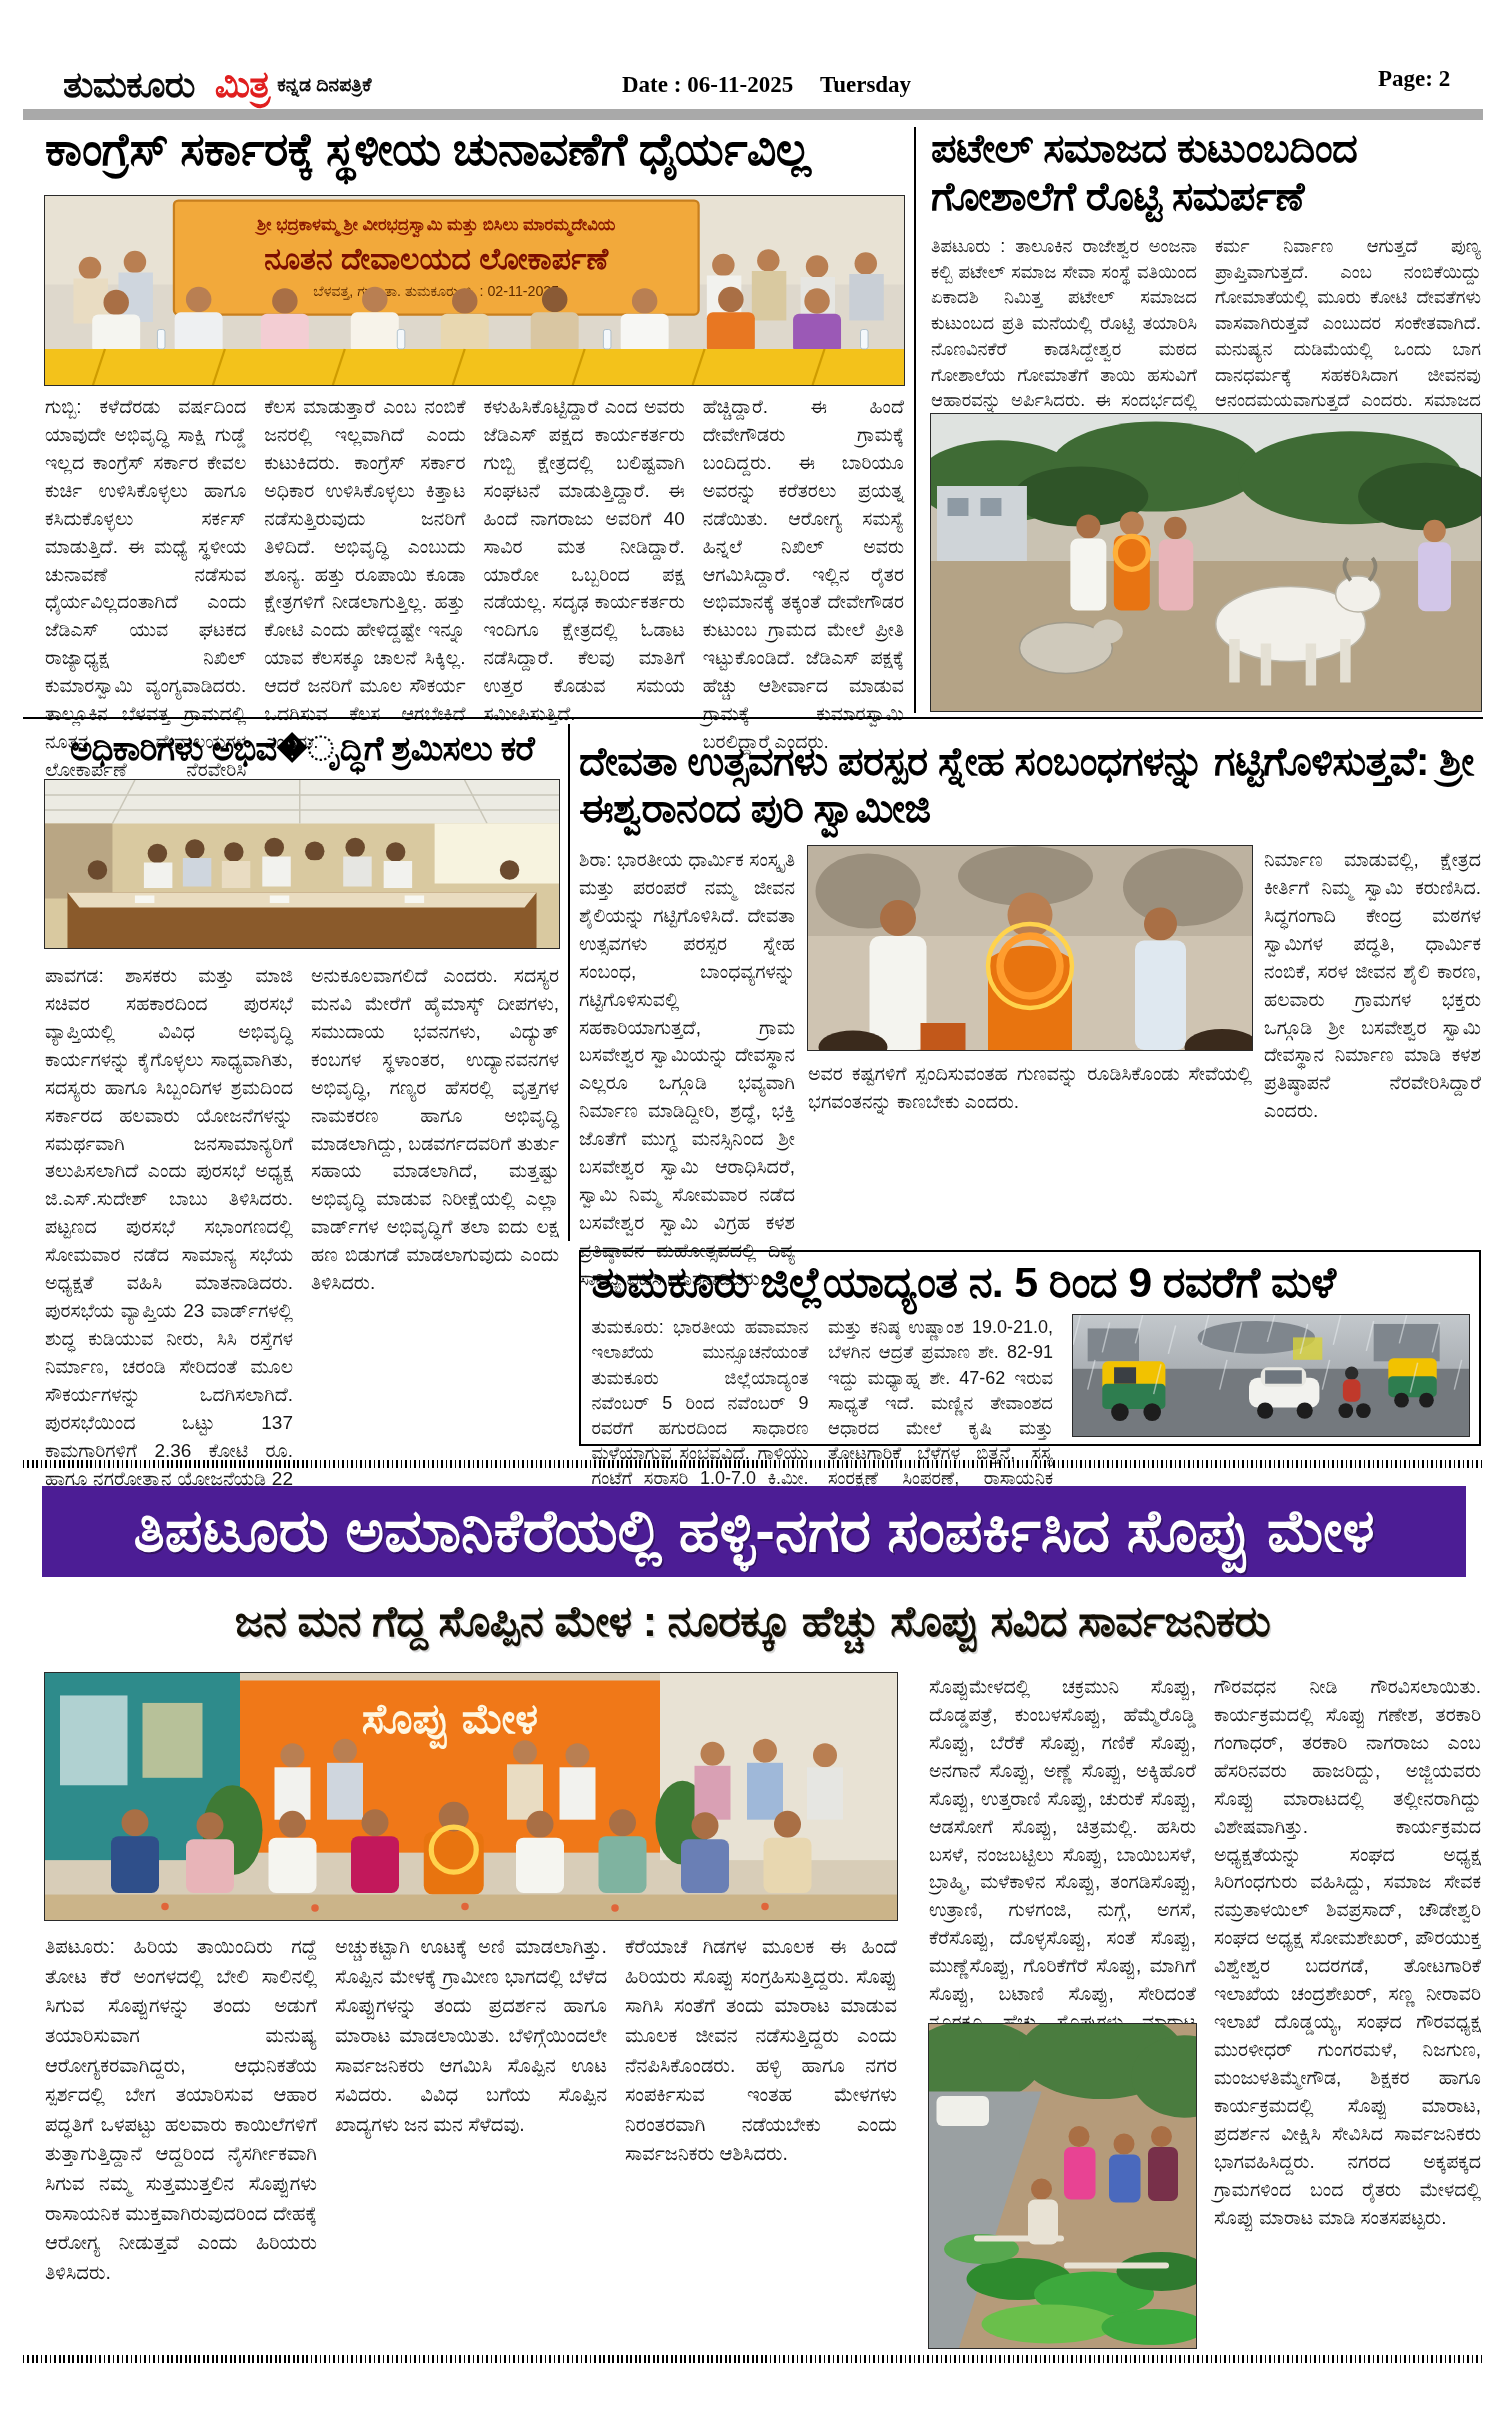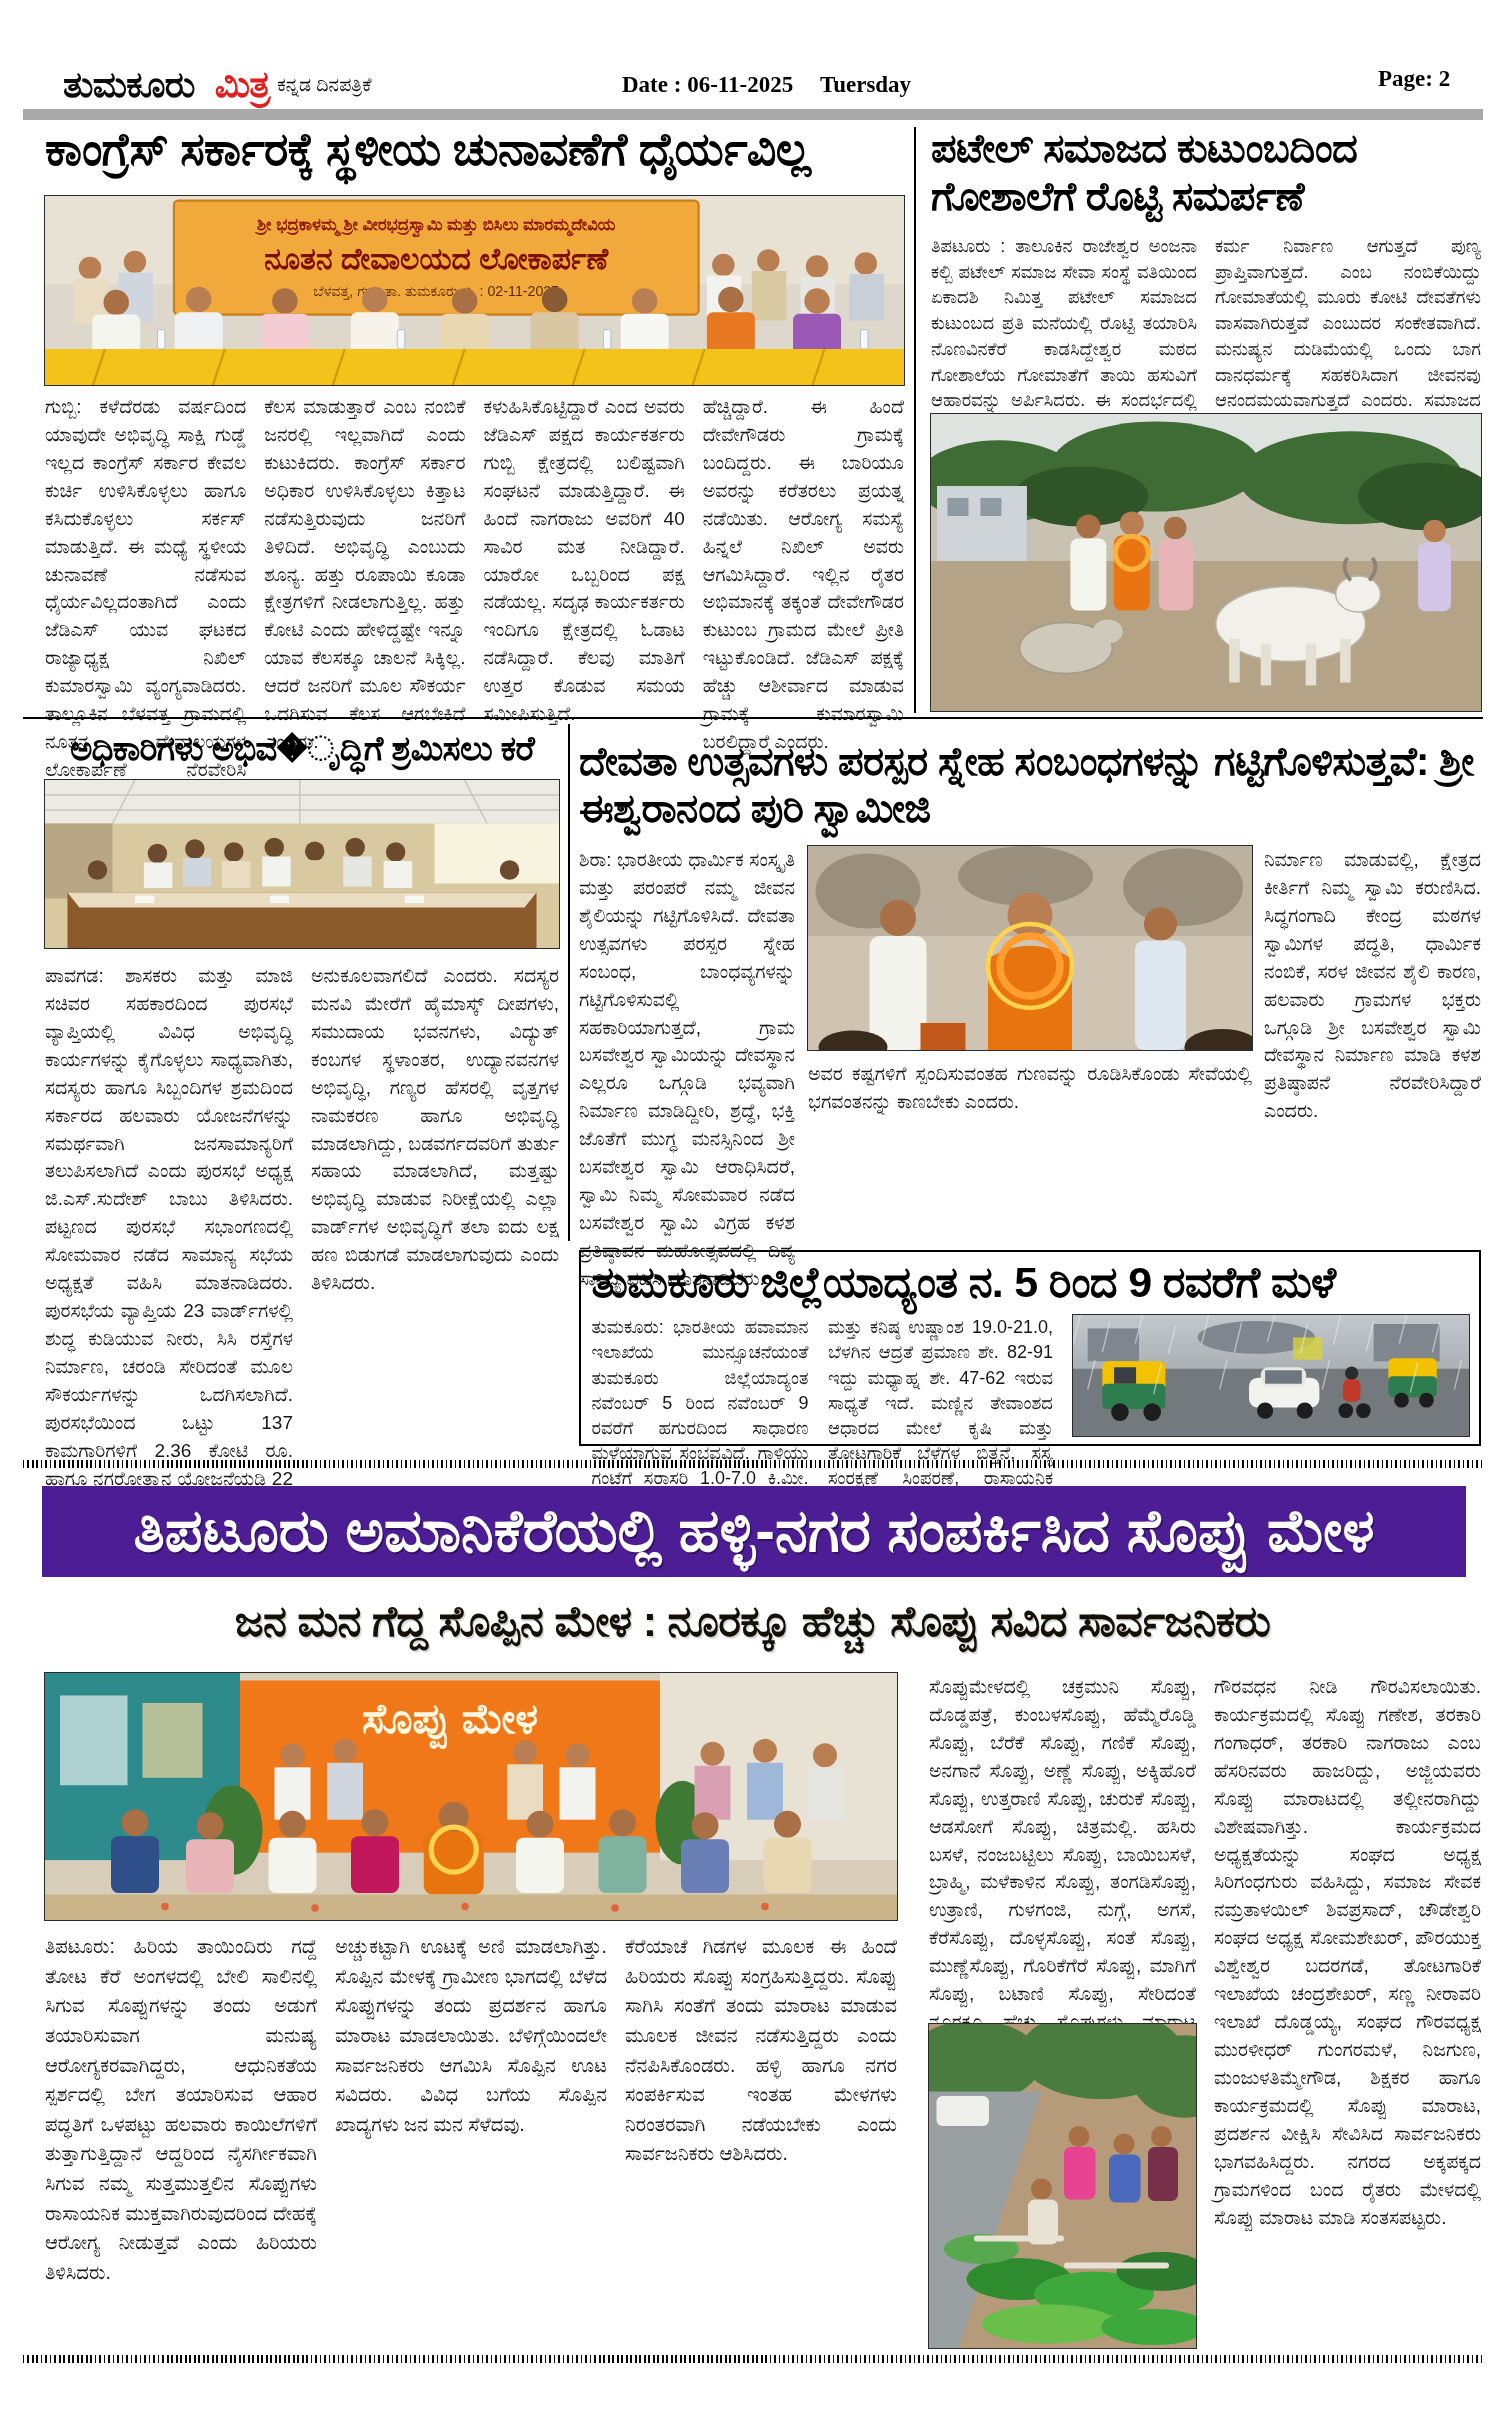--- a/index.html
+++ b/index.html
@@ -14,21 +14,21 @@
   .rule-h{background:#000;height:2.2px}
   .rule-v{background:#000;width:1.5px}
   .dotted{
     height:7.5px;
     background:repeating-linear-gradient(90deg,#000 0,#000 1.5px,transparent 1.5px,transparent 4.5px);
   }
   .photo{outline:0.7px solid #2a2a2a;overflow:hidden;background:#cfcfc7}
   .photo svg{display:block;width:100%;height:100%}
   .masthead-black{font-weight:900;font-size:36px;color:#0c0c0c;letter-spacing:-0.7px}
   .masthead-red{font-weight:900;font-size:37px;color:#e01f1f;letter-spacing:-0.7px}
-  .masthead-sub{font-weight:400;font-size:19px;color:#0c0c0c;margin-left:7.5px}
+  .masthead-sub{font-weight:700;font-size:19px;color:#0c0c0c;margin-left:7.5px}
   .dateline{font-family:"Liberation Serif", serif;font-weight:700;font-size:23px;color:#000}
   .greenbar{
     background:#4c1d95;color:#fff;display:flex;align-items:center;justify-content:center;
     font-weight:800;font-size:59px;letter-spacing:0;
     text-shadow:1.5px 1.5px 0 rgba(0,0,0,.35);
   }
   .subhead{
     color:#141006;font-weight:800;font-size:43px;text-align:center;letter-spacing:-0.7px;
     text-shadow:1.5px 1.5px 0 rgba(0,0,0,.15);
   }

